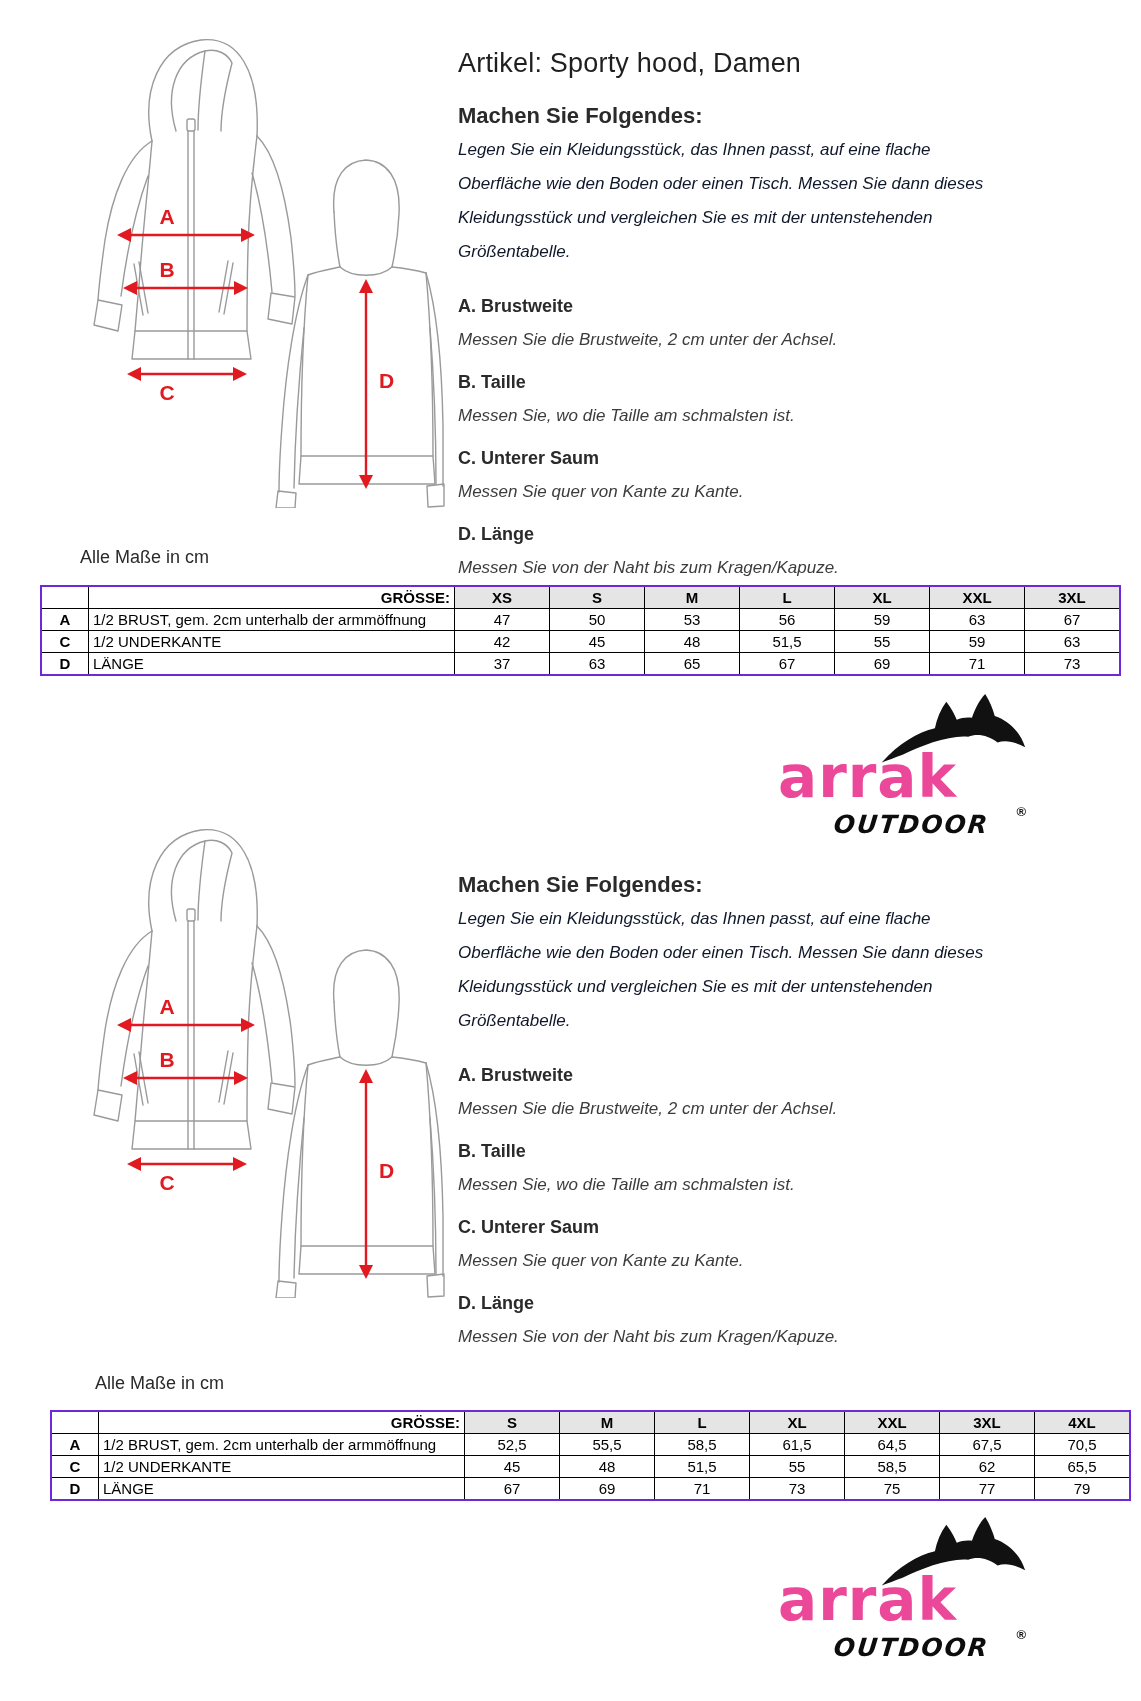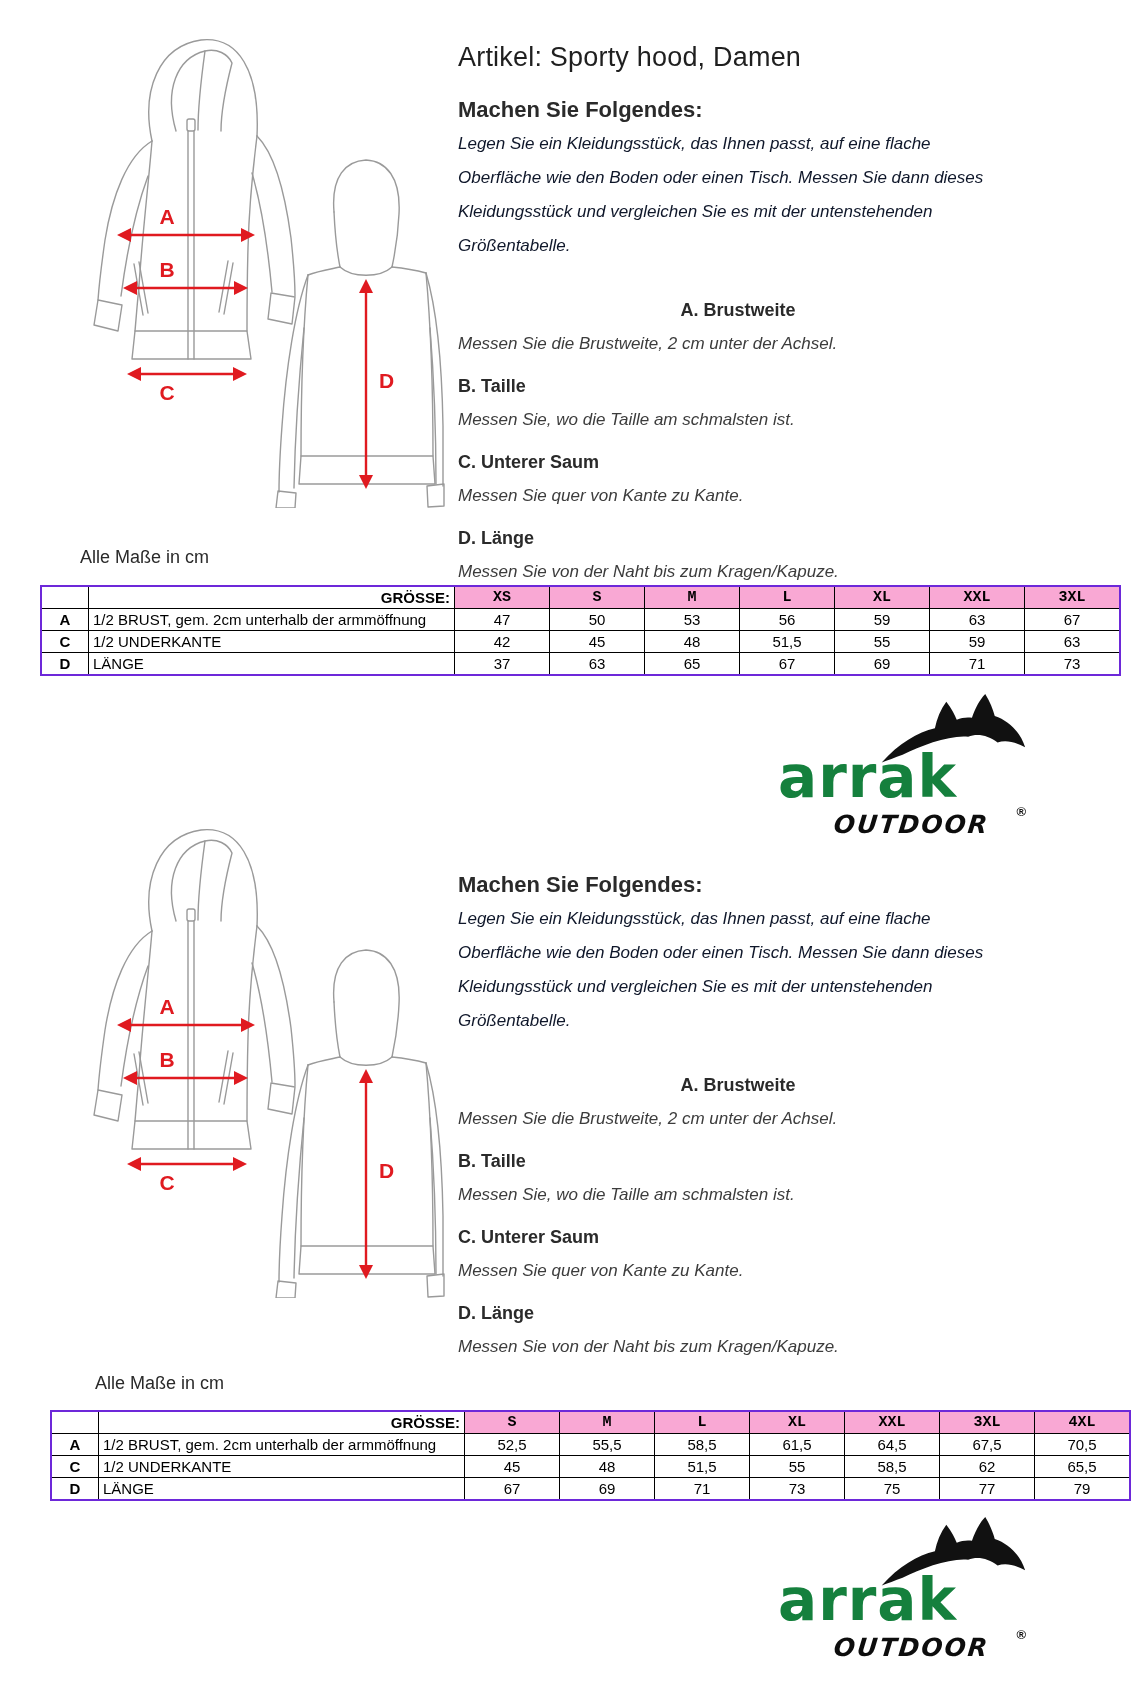--- a/index.html
+++ b/index.html
@@ -2,47 +2,47 @@
 <html><head>
 <meta charset="utf-8">
 <style>
   html,body{margin:0;padding:0;}
   body{
     width:1141px;height:1701px;background:#ffffff;position:relative;overflow:hidden;
     font-family:"Liberation Sans", sans-serif;color:#2e2e2e;
   }
   
   .text-col{position:absolute;width:560px;}
-  .sec-title{font-size:27px;font-weight:500;color:#1f1f1f;letter-spacing:.2px;line-height:40px;margin:9px 0 16px 0;}
+  .sec-title{font-size:27px;font-weight:500;color:#1f1f1f;letter-spacing:.2px;line-height:40px;margin:15px 0 16px 0;}
   .instr-head{font-size:22px;font-weight:bold;color:#2a2a2a;line-height:34px;}
   .instr-line{font-size:17px;font-style:italic;color:#0f172a;line-height:34px;}
   .measure-head{font-size:18px;font-weight:bold;color:#2a2a2a;line-height:34px;margin-top:8px;}
-  .measure-head.first{margin-top:30px;text-align:center;}
+  .measure-head.first{margin-top:20px;}
   .measure-desc{font-size:17px;font-style:italic;color:#3c3c3c;line-height:34px;}
   
   .units-note{position:absolute;font-size:18px;color:#2a2a2a;}
   
   table.size-table{position:absolute;border-collapse:collapse;table-layout:fixed;border:2px solid #6d28d9;background:#fff;}
   table.size-table td{border:1px solid #000;height:21px;padding:0 4px;font-size:15px;color:#000;overflow:hidden;white-space:nowrap;}
   td.corner{width:38px;}
   td.grosse{width:357px;font-weight:bold;text-align:right;}
-  td.size-h{width:86px;background:#f9a8d4;font-weight:bold;text-align:center;font-family:Liberation Mono, monospace;}
+  td.size-h{width:86px;background:#e5e5e5;font-weight:bold;text-align:center;}
   td.letter{font-weight:bold;text-align:center;}
   td.rowlabel{font-size:14px;text-align:left;padding-left:5px;}
   td.val{text-align:center;}
   
   .figure{position:absolute;width:390px;height:480px;}
   .figure path,.figure rect{fill:none;stroke:#9a9a9a;stroke-width:1.4;stroke-linecap:round;stroke-linejoin:round;}
   .figure .arrow-line{stroke:#e01a20;stroke-width:2.4;}
   .figure .arrow-head{fill:#e01a20;stroke:none;}
   .figure .arrow-label{fill:#e01a20;stroke:none;font-family:"Liberation Sans",sans-serif;font-size:21px;font-weight:bold;}
   
   .logo{position:absolute;width:230px;height:150px;}
   .logo .dog{position:absolute;right:-20px;top:0;width:152px;height:86px;}
-  .logo .brand{position:absolute;left:0;top:58px;font-size:58px;line-height:1;font-weight:bold;color:#15803d;letter-spacing:1px;font-family:"DejaVu Sans", sans-serif;}
+  .logo .brand{position:absolute;left:0;top:58px;font-size:58px;line-height:1;font-weight:bold;color:#ec4899;letter-spacing:1px;font-family:"DejaVu Sans", sans-serif;}
   .logo .sub{position:absolute;left:56px;top:120px;font-size:25px;font-weight:bold;font-style:italic;letter-spacing:2px;color:#0d0d0d;transform:skewX(-6deg);font-family:"DejaVu Sans", sans-serif;}
   .logo .reg{position:absolute;right:-18px;top:114px;font-size:13px;font-weight:bold;color:#0d0d0d;}
 </style>
 </head>
 <body>
 
 <svg class="figure" style="left:55px;top:28px;" viewBox="0 0 390 480">
   <g>
     <path d="M97,113 C86,62 104,18 146,12 C183,8 205,42 202,108"></path>
     <path d="M121,103 C109,62 122,30 150,23 C146,52 143,78 143,102"></path>

